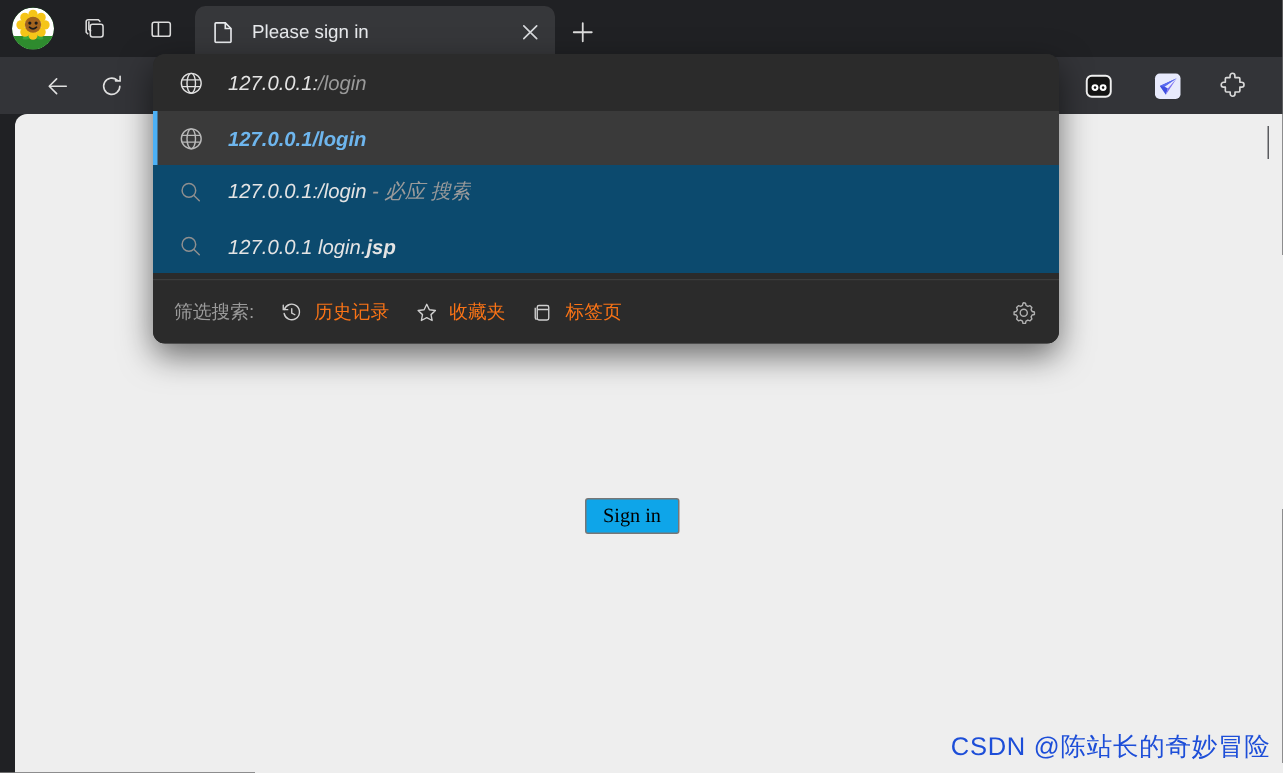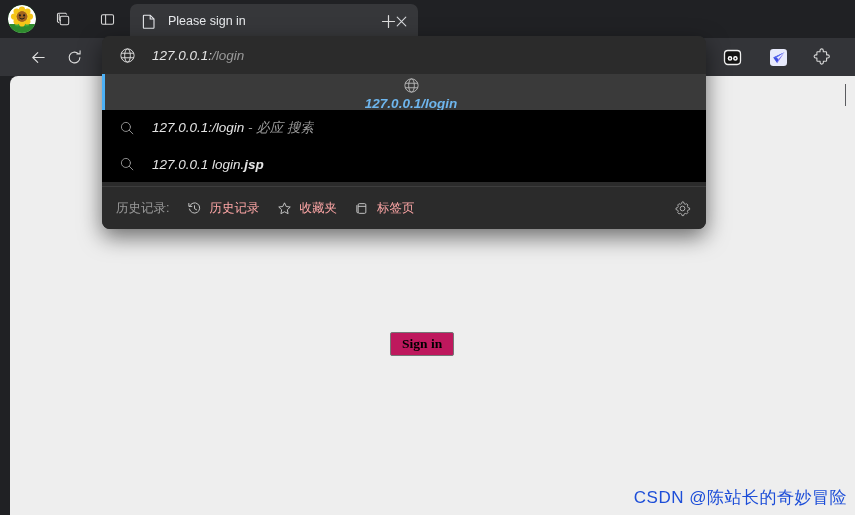--- a/index.html
+++ b/index.html
@@ -43,21 +43,21 @@
     border-radius: 4px;
     display: flex;
     align-items: center;
     justify-content: center;
   }
   .chrome-icon-btn svg { display: block; }
 
   .tab {
     position: absolute;
     left: 130px; top: 4px;
-    width: 288px; height: 34px;
+    width: 240px; height: 34px;
     background: #36373a;
     border-radius: 7px 7px 0 0;
     display: flex;
     align-items: center;
   }
   .tab-favicon {
     margin-left: 11px;
     width: 16px; height: 16px;
     display: flex; align-items: center; justify-content: center;
   }
@@ -114,28 +114,27 @@
     position: absolute;
     left: 10px; top: 76px;
     width: 845px; height: 439px;
     background: #eeeeee;
     border-radius: 8px 0 0 0;
   }
   .signin-btn {
     position: absolute;
     left: 380px; top: 256px;
     padding: 3px 11px;
-    background: #be185d;
+    background: #0ea5e9;
     border: 1px solid #767676;
     border-radius: 2px;
     color: #000;
     font-family: "Liberation Serif", "DejaVu Serif", serif;
     font-size: 13.5px;
     line-height: 16px;
-    font-weight: bold;
   }
   .watermark {
     position: absolute;
     right: 8px; bottom: 6px;
     color: #1d4ed8;
     font-size: 17px;
     letter-spacing: 0.5px;
     white-space: nowrap;
   }
 
@@ -154,25 +153,24 @@
     height: 38px;
     display: flex;
     align-items: center;
     background: #2b2b2b;
   }
   .omni-row {
     position: relative;
     height: 36px;
     display: flex;
     align-items: center;
-    background: #000000;
+    background: #0c4a6e;
   }
   .omni-row.selected {
     background: #3a3a3a;
-    flex-direction: column;
   }
   .omni-row.selected::before {
     content: "";
     position: absolute;
     left: 0; top: 0;
     width: 3px; height: 100%;
     background: #4cb0f5;
   }
   .omni-icon {
     width: 22px; height: 22px;
@@ -216,21 +214,21 @@
     margin-left: 16px;
     white-space: nowrap;
   }
   .chip-icon {
     width: 18px; height: 18px;
     display: flex; align-items: center; justify-content: center;
     margin-right: 6px;
   }
   .chip-label {
     font-size: 12.5px;
-    color: #fca5a5;
+    color: #f97316;
   }
   .footer-gear {
     position: absolute;
     right: 14px;
     width: 20px; height: 20px;
     display: flex; align-items: center; justify-content: center;
   }
 </style>
 </head>
 <body>
@@ -386,21 +384,21 @@
             <path d="M11.6 11.6 L15.6 15.6"></path>
         </svg>
       </div>
       <div class="omni-text"><span>127.0.0.1 login.</span><span class="bold">jsp</span></div>
     </div>
 
 
     <div class="omni-sep"></div>
 
     <div class="omni-footer">
-      <div class="footer-label">历史记录:</div>
+      <div class="footer-label">筛选搜索:</div>
 
       <div class="chip">
         <div class="chip-icon">
           <svg width="15" height="15" viewBox="0 0 18 18" fill="none" stroke="#cfcfcf" stroke-width="1.1" stroke-linecap="round">
             <path d="M3.1 6.4 A6.2 6.2 0 1 1 2.9 9.6"></path>
             <path d="M2.2 2.9 V6.5 H5.8"></path>
             <path d="M9 5.7 V9.2 L11.5 10.6"></path>
           </svg>
         </div>
         <div class="chip-label">历史记录</div>

